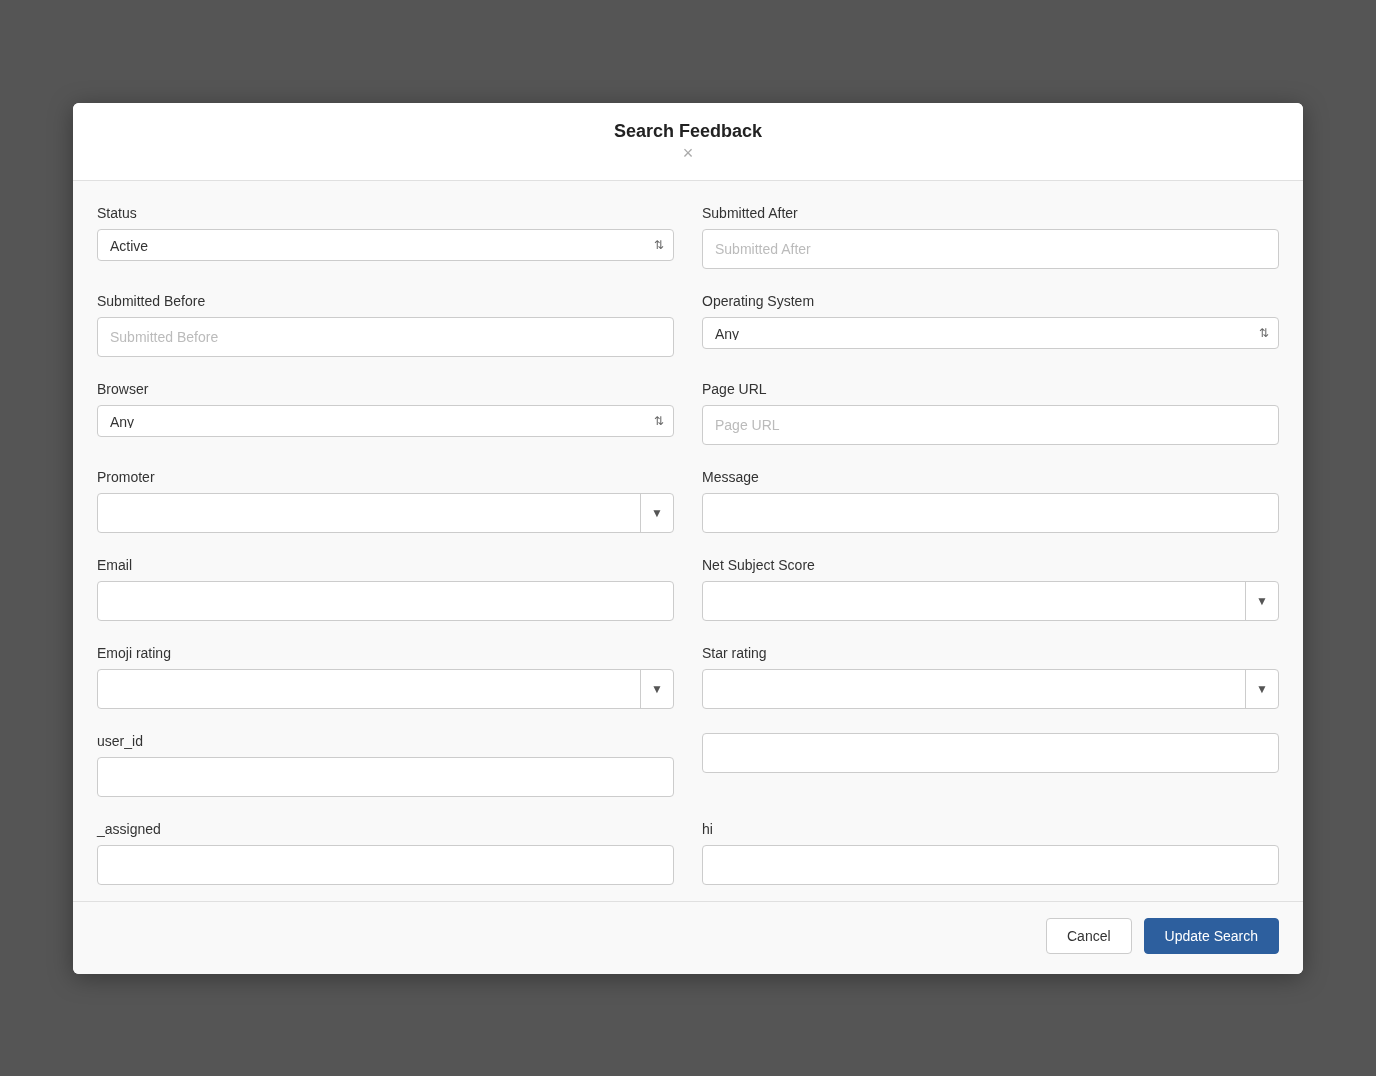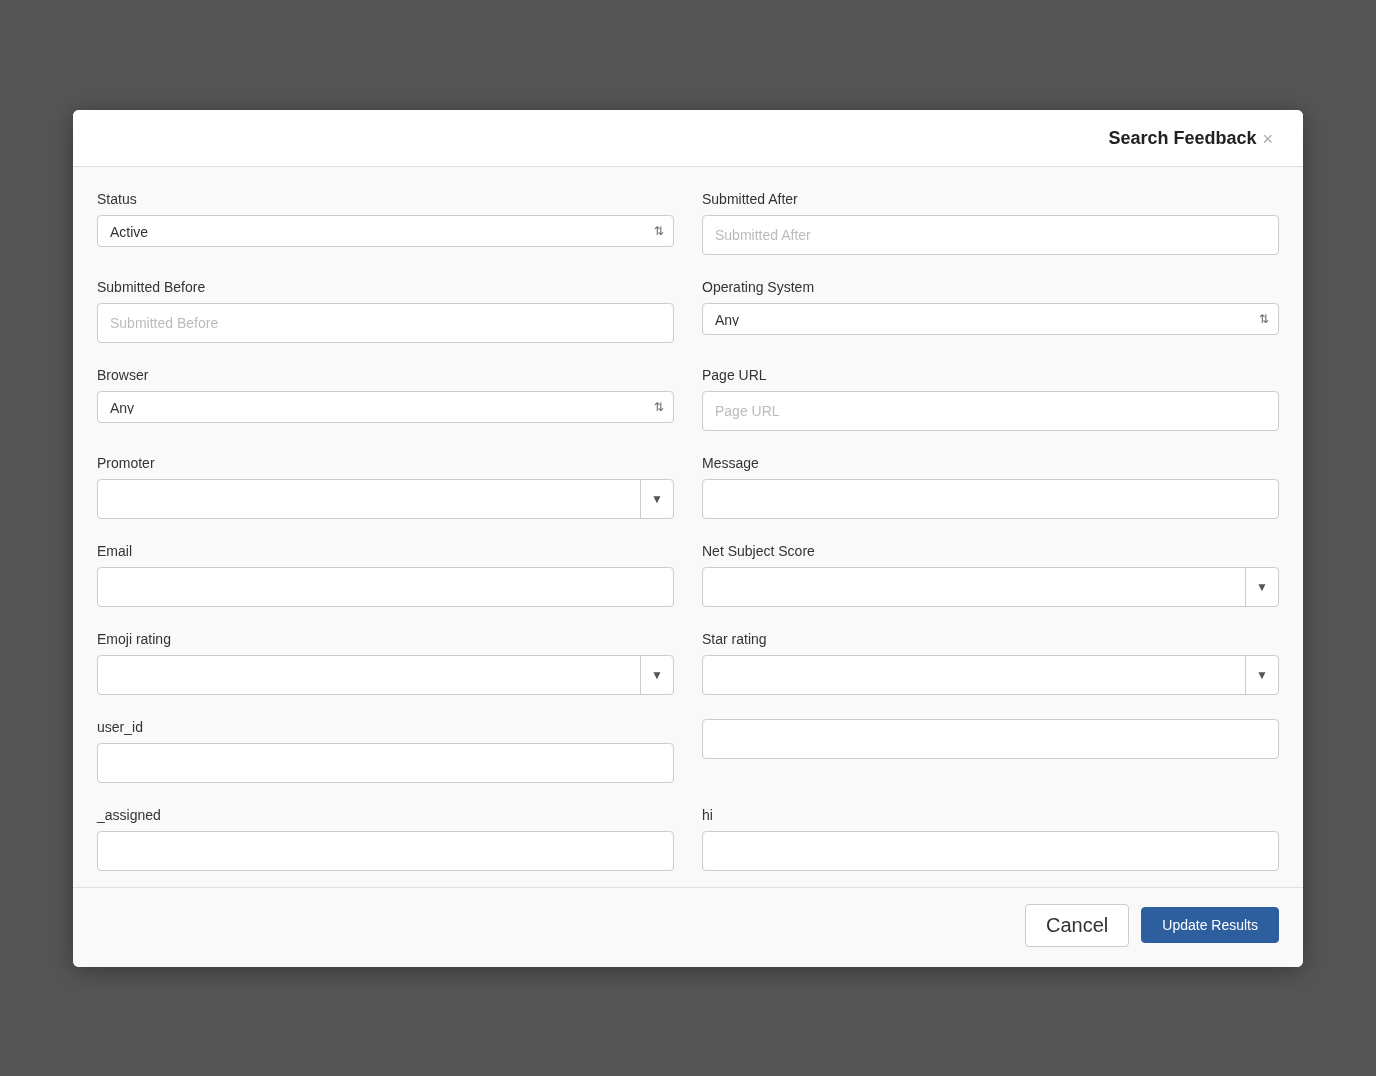--- a/index.html
+++ b/index.html
@@ -27,20 +27,21 @@
       overflow: hidden;
     }
 
     .modal-header {
       display: flex;
       align-items: center;
       justify-content: flex-end;
       padding: 18px 24px 16px 24px;
       border-bottom: 1px solid #e0e0e0;
       background: #fff;
+      flex-direction: column;
     }
 
     .modal-title {
       font-size: 18px;
       font-weight: 600;
       color: #222;
     }
 
     .close-btn {
       background: none;
@@ -166,21 +167,21 @@
       padding: 16px 24px 20px 24px;
       background: #f9f9f9;
       border-top: 1px solid #e0e0e0;
     }
 
     .btn-cancel {
       background: #fff;
       border: 1px solid #ccc;
       border-radius: 4px;
       padding: 9px 20px;
-      font-size: 20px;
+      font-size: 14px;
       color: #333;
       cursor: pointer;
     }
 
     .btn-update {
       background: #2d5f9e;
       border: 1px solid #2d5f9e;
       border-radius: 4px;
       padding: 9px 20px;
       font-size: 14px;
@@ -319,15 +320,15 @@
       <div class="form-group">
         <label class="form-label">hi</label>
         <input class="form-control" type="text" style="">
       </div>
 
     </div>
   </div>
 
   <div class="modal-footer">
     <button class="btn-cancel">Cancel</button>
-    <button class="btn-update">Update Results</button>
+    <button class="btn-update">Update Search</button>
   </div>
 </div>
 
 </body></html>

